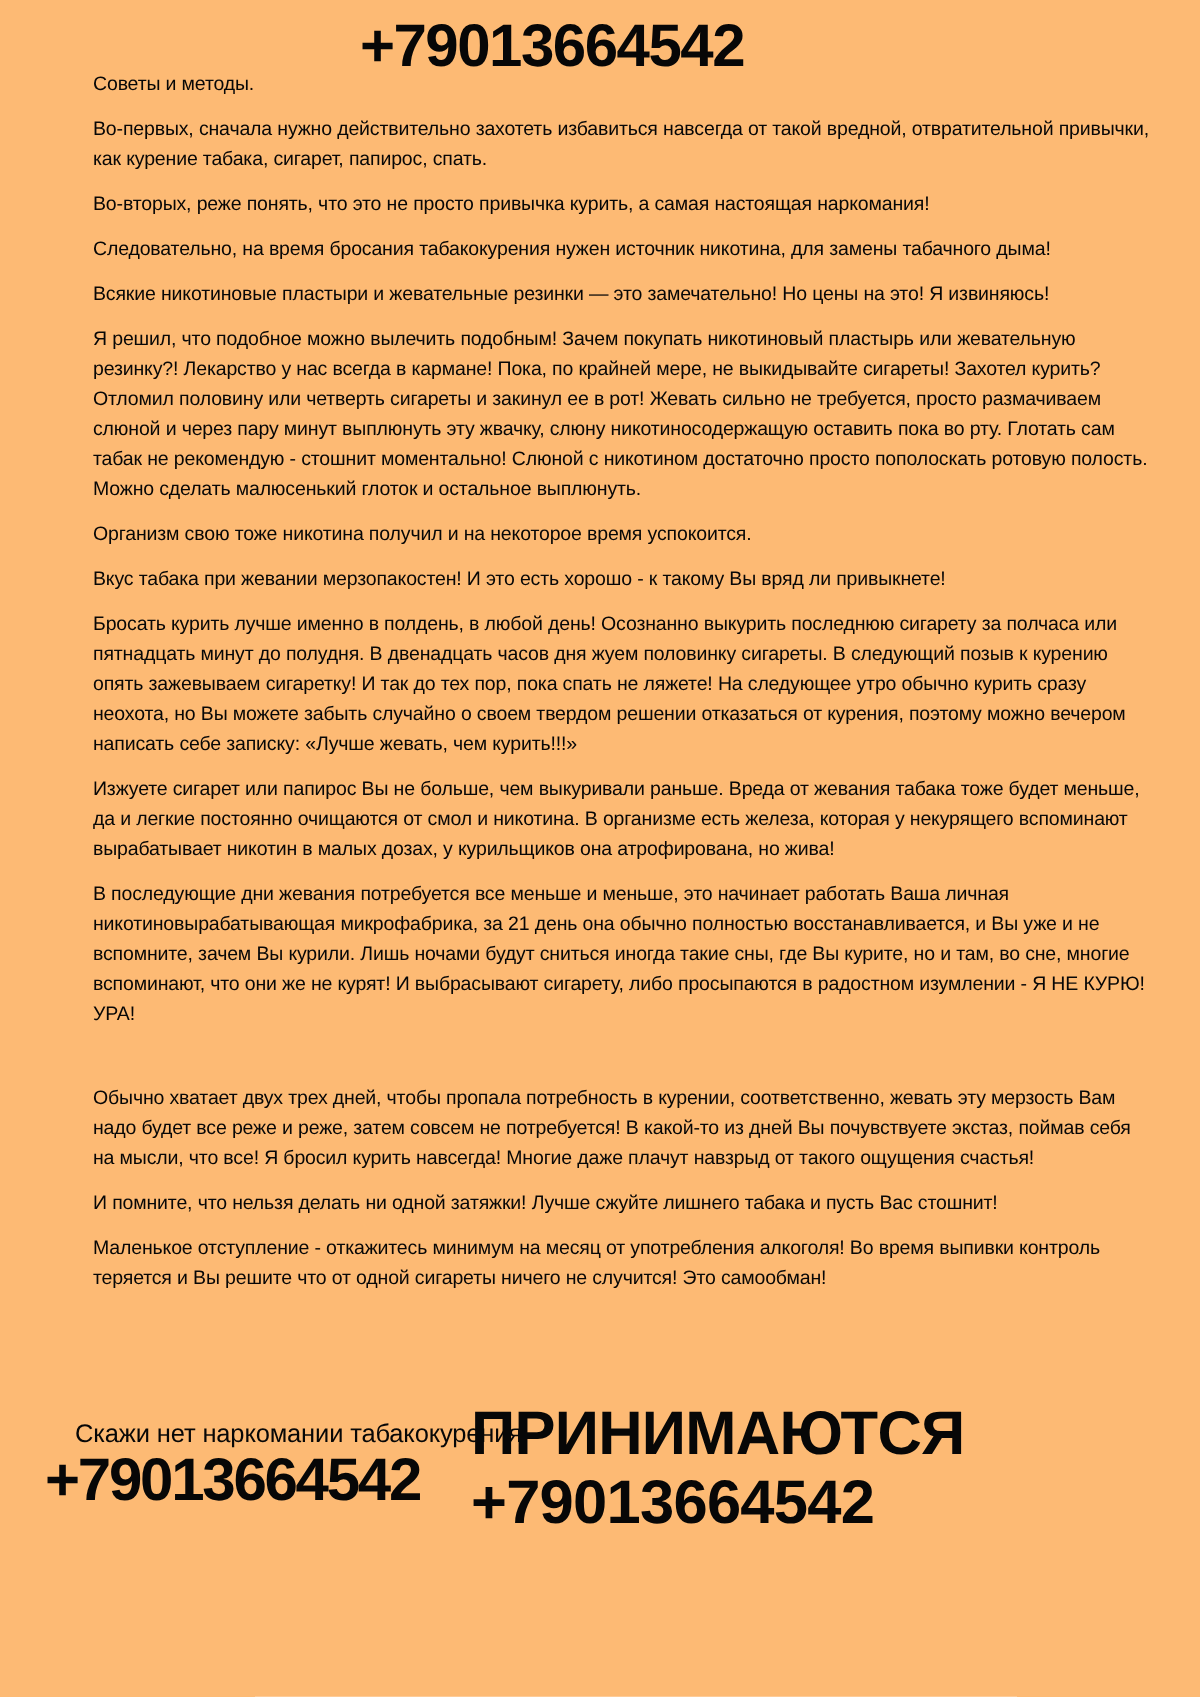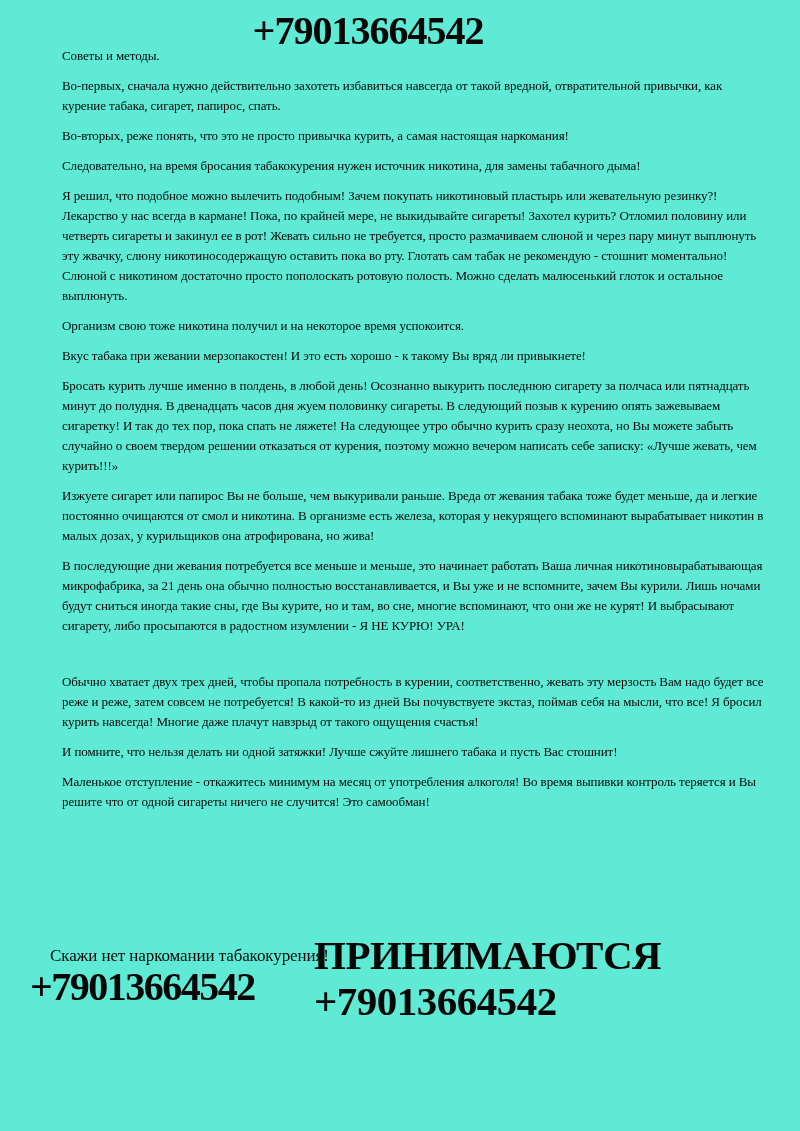--- a/index.html
+++ b/index.html
@@ -1,22 +1,22 @@
 <!DOCTYPE html>
 <html><head>
 <meta charset="utf-8">
 <style>
   html, body { margin: 0; padding: 0; }
   .page {
     position: relative;
     width: 800px;
     height: 1131px;
-    background: #5eead4;
+    background: #fdba74;
     color: #070707;
-    font-family: Liberation Serif, serif;
+    font-family: Liberation Sans, sans-serif;
     overflow: hidden;
   }
   .top-phone {
     margin: 0;
     padding-top: 10px;
     text-align: center;
     transform: translateX(-32px);
     font-size: 40px;
     line-height: 42px;
     font-weight: 700;
@@ -87,20 +87,21 @@
 
 <div class="page">
 
   <div class="top-phone">+79013664542</div>
 
   <div class="content">
     <p>Советы и методы.</p>
     <p>Во-первых, сначала нужно действительно захотеть избавиться навсегда от такой вредной, отвратительной привычки, как курение табака, сигарет, папирос, спать.</p>
     <p>Во-вторых, реже понять, что это не просто привычка курить, а самая настоящая наркомания!</p>
     <p>Следовательно, на время бросания табакокурения нужен источник никотина, для замены табачного дыма!</p>
+    <p>Всякие никотиновые пластыри и жевательные резинки — это замечательно! Но цены на это! Я извиняюсь!</p>
     <p>Я решил, что подобное можно вылечить подобным! Зачем покупать никотиновый пластырь или жевательную резинку?! Лекарство у нас всегда в кармане! Пока, по крайней мере, не выкидывайте сигареты! Захотел курить? Отломил половину или четверть сигареты и закинул ее в рот! Жевать сильно не требуется, просто размачиваем слюной и через пару минут выплюнуть эту жвачку, слюну никотиносодержащую оставить пока во рту. Глотать сам табак не рекомендую - стошнит моментально! Слюной с никотином достаточно просто пополоскать ротовую полость. Можно сделать малюсенький глоток и остальное выплюнуть.</p>
     <p>Организм свою тоже никотина получил и на некоторое время успокоится.</p>
     <p>Вкус табака при жевании мерзопакостен! И это есть хорошо - к такому Вы вряд ли привыкнете!</p>
     <p>Бросать курить лучше именно в полдень, в любой день! Осознанно выкурить последнюю сигарету за полчаса или пятнадцать минут до полудня. В двенадцать часов дня жуем половинку сигареты. В следующий позыв к курению опять зажевываем сигаретку! И так до тех пор, пока спать не ляжете! На следующее утро обычно курить сразу неохота, но Вы можете забыть случайно о своем твердом решении отказаться от курения, поэтому можно вечером написать себе записку: «Лучше жевать, чем курить!!!»</p>
     <p>Изжуете сигарет или папирос Вы не больше, чем выкуривали раньше. Вреда от жевания табака тоже будет меньше, да и легкие постоянно очищаются от смол и никотина. В организме есть железа, которая у некурящего вспоминают вырабатывает никотин в малых дозах, у курильщиков она атрофирована, но жива!</p>
     <p>В последующие дни жевания потребуется все меньше и меньше, это начинает работать Ваша личная никотиновырабатывающая микрофабрика, за 21 день она обычно полностью восстанавливается, и Вы уже и не вспомните, зачем Вы курили. Лишь ночами будут сниться иногда такие сны, где Вы курите, но и там, во сне, многие вспоминают, что они же не курят! И выбрасывают сигарету, либо просыпаются в радостном изумлении - Я НЕ КУРЮ! УРА!</p>
     <p class="gap-before">Обычно хватает двух трех дней, чтобы пропала потребность в курении, соответственно, жевать эту мерзость Вам надо будет все реже и реже, затем совсем не потребуется! В какой-то из дней Вы почувствуете экстаз, поймав себя на мысли, что все! Я бросил курить навсегда! Многие даже плачут навзрыд от такого ощущения счастья!</p>
     <p>И помните, что нельзя делать ни одной затяжки! Лучше сжуйте лишнего табака и пусть Вас стошнит!</p>
     <p>Маленькое отступление - откажитесь минимум на месяц от употребления алкоголя! Во время выпивки контроль теряется и Вы решите что от одной сигареты ничего не случится! Это самообман!</p>
   </div>

